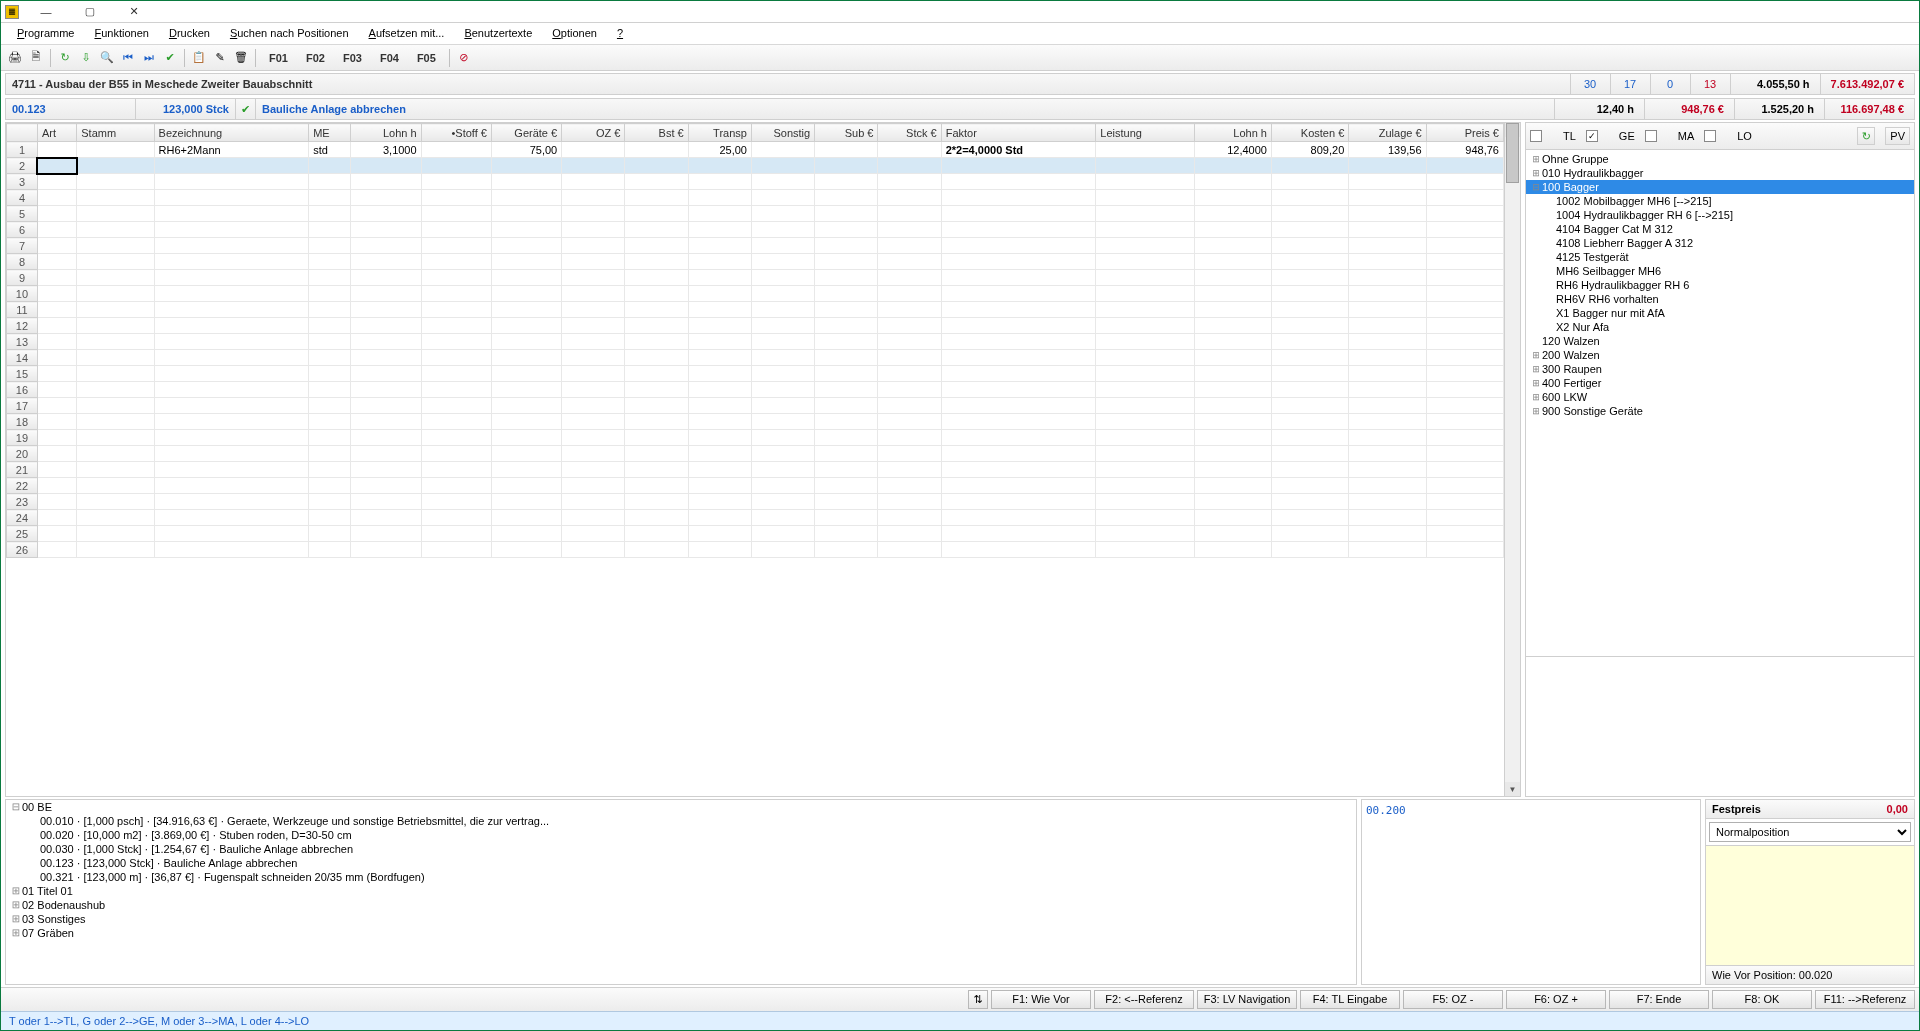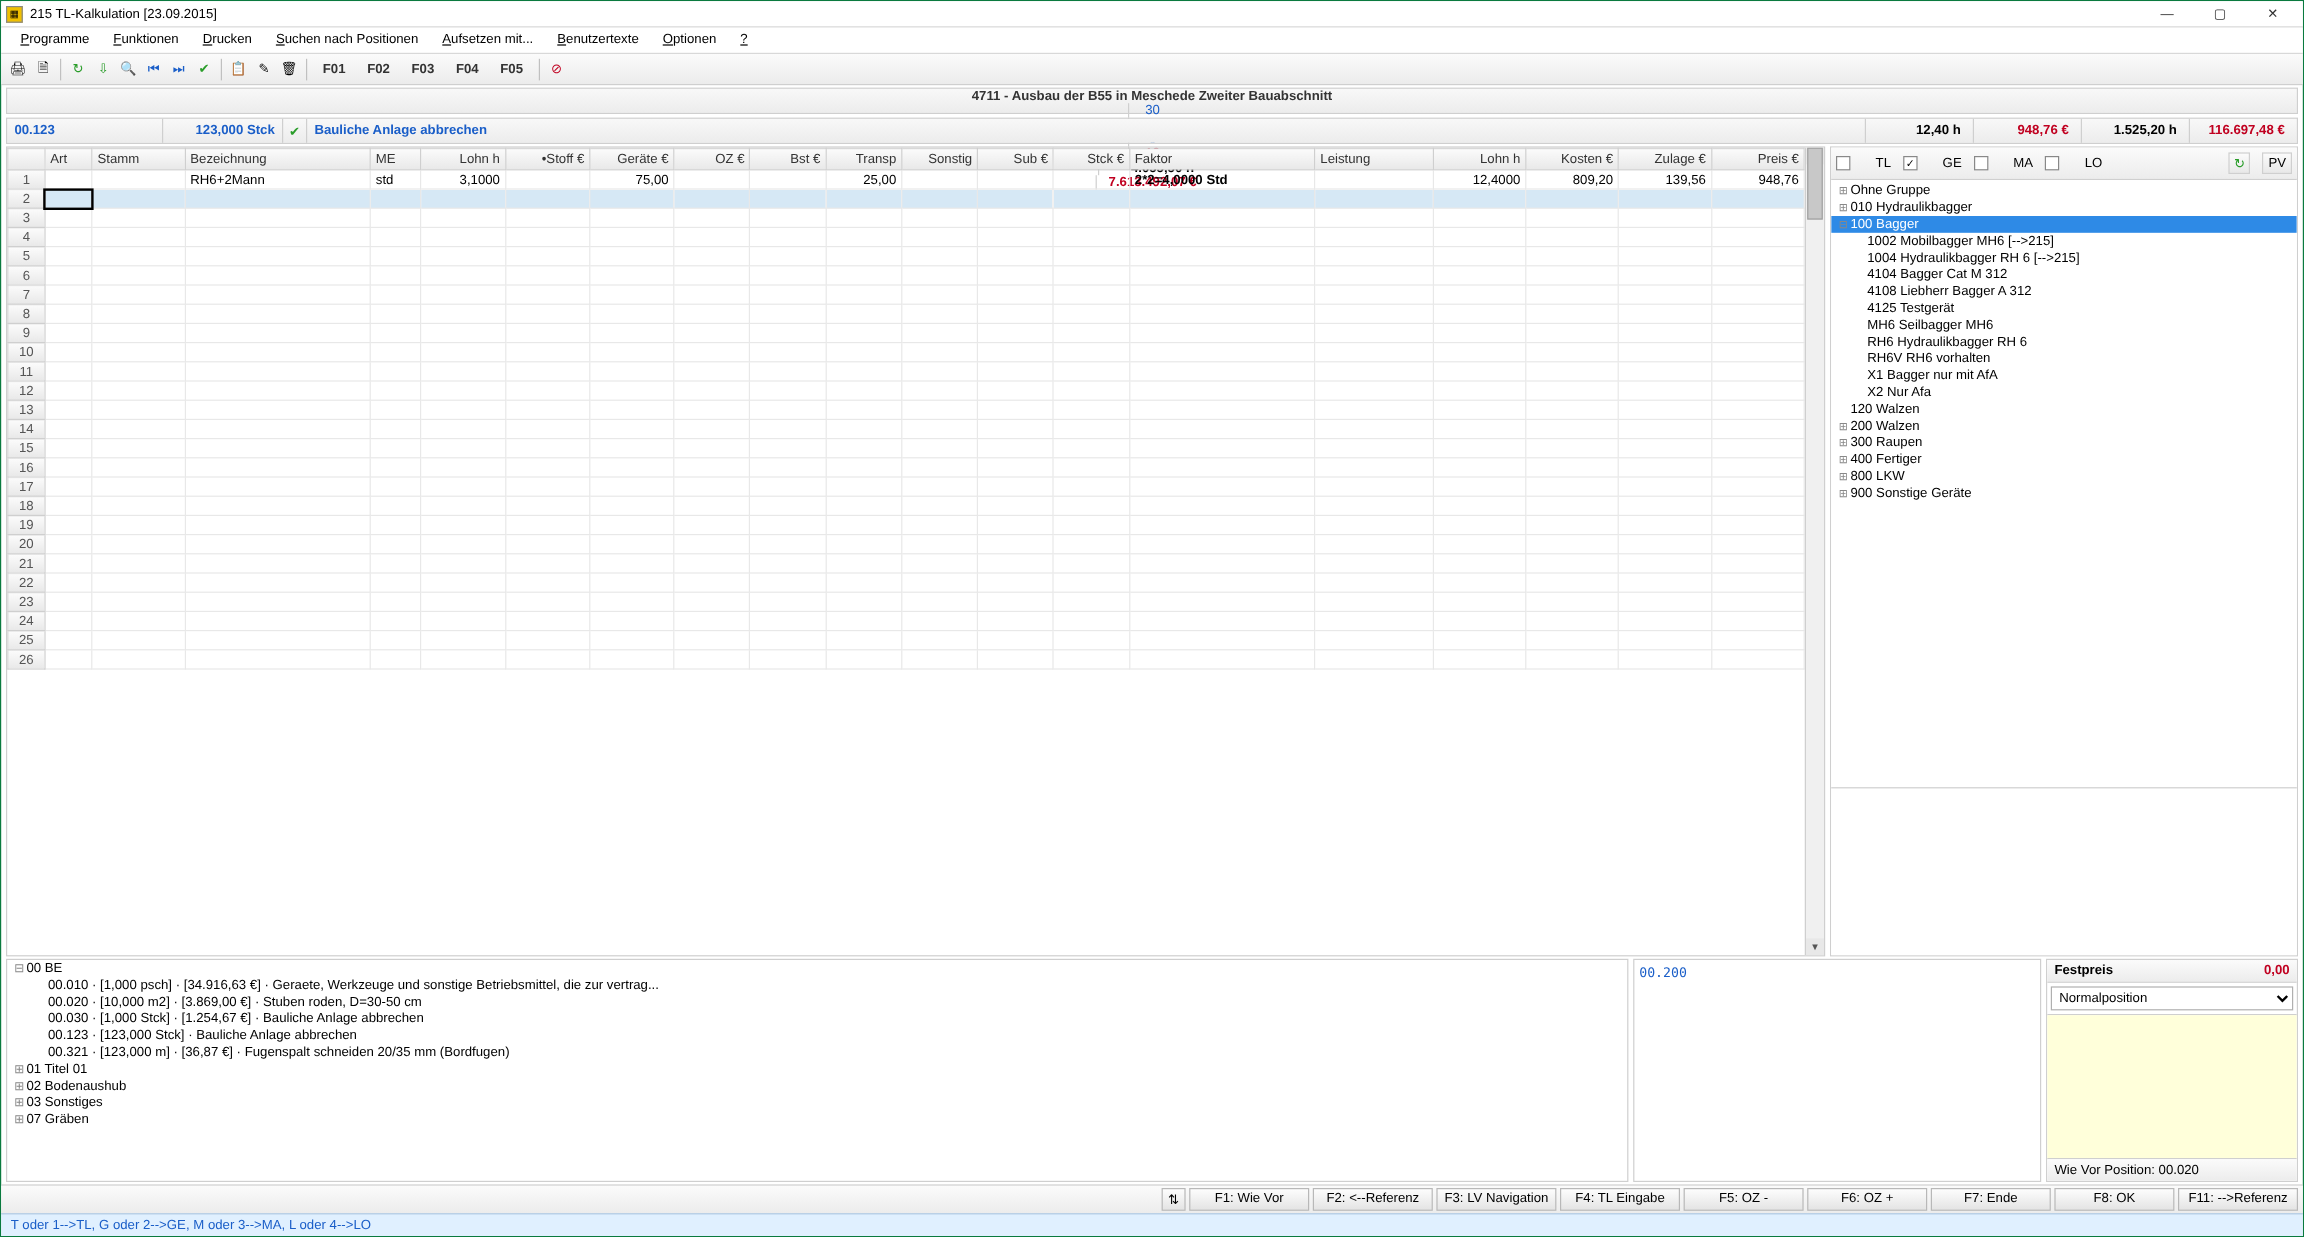--- a/index.html
+++ b/index.html
@@ -10,21 +10,21 @@
 .titlebar .title { flex: 1; color: #000; }
 .winbtns { display: flex; gap: 2px; }
 .winbtn { width: 42px; height: 20px; display: flex; align-items: center; justify-content: center; color: #333; }
 .menubar { display: flex; background: #fff; padding: 2px 6px; border-bottom: 1px solid #d8d8d8; height: 22px; }
 .menuitem { padding: 2px 10px; }
 .menuitem u { text-decoration: underline; }
 .toolbar { display: flex; align-items: center; background: linear-gradient(#fbfbfb,#ececec); border-bottom: 1px solid #cfcfcf; padding: 2px 4px; height: 26px; gap: 1px; }
 .tbtn { width: 20px; height: 20px; display: flex; align-items: center; justify-content: center; border: 1px solid transparent; }
 .tsep { width: 1px; height: 18px; background: #c0c0c0; margin: 0 3px; }
 .fbtn { padding: 0 8px; height: 20px; display: flex; align-items: center; font-weight: bold; color: #333; border: 1px solid transparent; }
-.projbar { display: flex; align-items: center; background: linear-gradient(#f8f8f8,#ececec); border: 1px solid #cfcfcf; margin: 2px 4px; height: 22px; flex-direction: column; }
+.projbar { display: flex; align-items: center; background: linear-gradient(#f8f8f8,#ececec); border: 1px solid #cfcfcf; margin: 2px 4px; height: 22px; }
 .projbar .ptitle { flex: 1; padding: 0 6px; font-weight: bold; color: #333; }
 .projbar .cell { border-left: 1px solid #cfcfcf; padding: 0 10px; height: 100%; display: flex; align-items: center; min-width: 40px; justify-content: center; }
 .projbar .wide { min-width: 90px; justify-content: flex-end; font-weight: bold; }
 .blue { color: #1a5ec8; }
 .red { color: #c00020; }
 .posbar { display: flex; align-items: center; background: linear-gradient(#f8f8f8,#ececec); border: 1px solid #cfcfcf; margin: 1px 4px 2px 4px; height: 22px; }
 .posbar .p1 { width: 130px; padding: 0 6px; font-weight: bold; color: #1a5ec8; border-right: 1px solid #cfcfcf; height:100%; display:flex; align-items:center; }
 .posbar .p2 { width: 100px; padding: 0 6px; font-weight: bold; text-align: right; color: #1a5ec8; border-right: 1px solid #cfcfcf; height:100%; display:flex; align-items:center; justify-content:flex-end; }
 .posbar .chk { width: 20px; display: flex; align-items: center; justify-content: center; color: #2a9d2a; border-right: 1px solid #cfcfcf; height:100%;}
 .posbar .p3 { flex: 1; padding: 0 6px; font-weight: bold; color: #1a5ec8; }
@@ -74,21 +74,20 @@
 .fkbtn { border:1px solid #b8b8b8; background:linear-gradient(#fdfdfd,#e4e4e4); padding:2px 0; width:100px; text-align:center; }
 .fkbtn.sm { width:20px; }
 .status { background:#e0f0ff; border-top:1px solid #b0c8e0; padding:3px 8px; color:#1a5ec8; }
 </style>
 </head>
 <body>
 
 <div class="window">
   <div class="titlebar">
     <div class="icon">▦</div>
-    <div class="title">215 TL-Kalkulation [23.09.2015]</div>
     <div class="winbtns">
       <div class="winbtn">—</div>
       <div class="winbtn">▢</div>
       <div class="winbtn">✕</div>
     </div>
   </div>
 
   <div class="menubar" id="menubar">
       <div class="menuitem"><u>P</u>rogramme</div>
       <div class="menuitem"><u>F</u>unktionen</div>
@@ -867,21 +866,21 @@
           <div class="tnode d0">
             <span class="exp">⊞</span>
             <span>300 Raupen</span>
           </div>
           <div class="tnode d0">
             <span class="exp">⊞</span>
             <span>400 Fertiger</span>
           </div>
           <div class="tnode d0">
             <span class="exp">⊞</span>
-            <span>800 LKW</span>
+            <span>600 LKW</span>
           </div>
           <div class="tnode d0">
             <span class="exp">⊞</span>
             <span>900 Sonstige Geräte</span>
           </div>
         </div>
       <div style="height:140px;border-top:1px solid #cfcfcf;background:#fff"></div>
     </div>
   </div>
 

